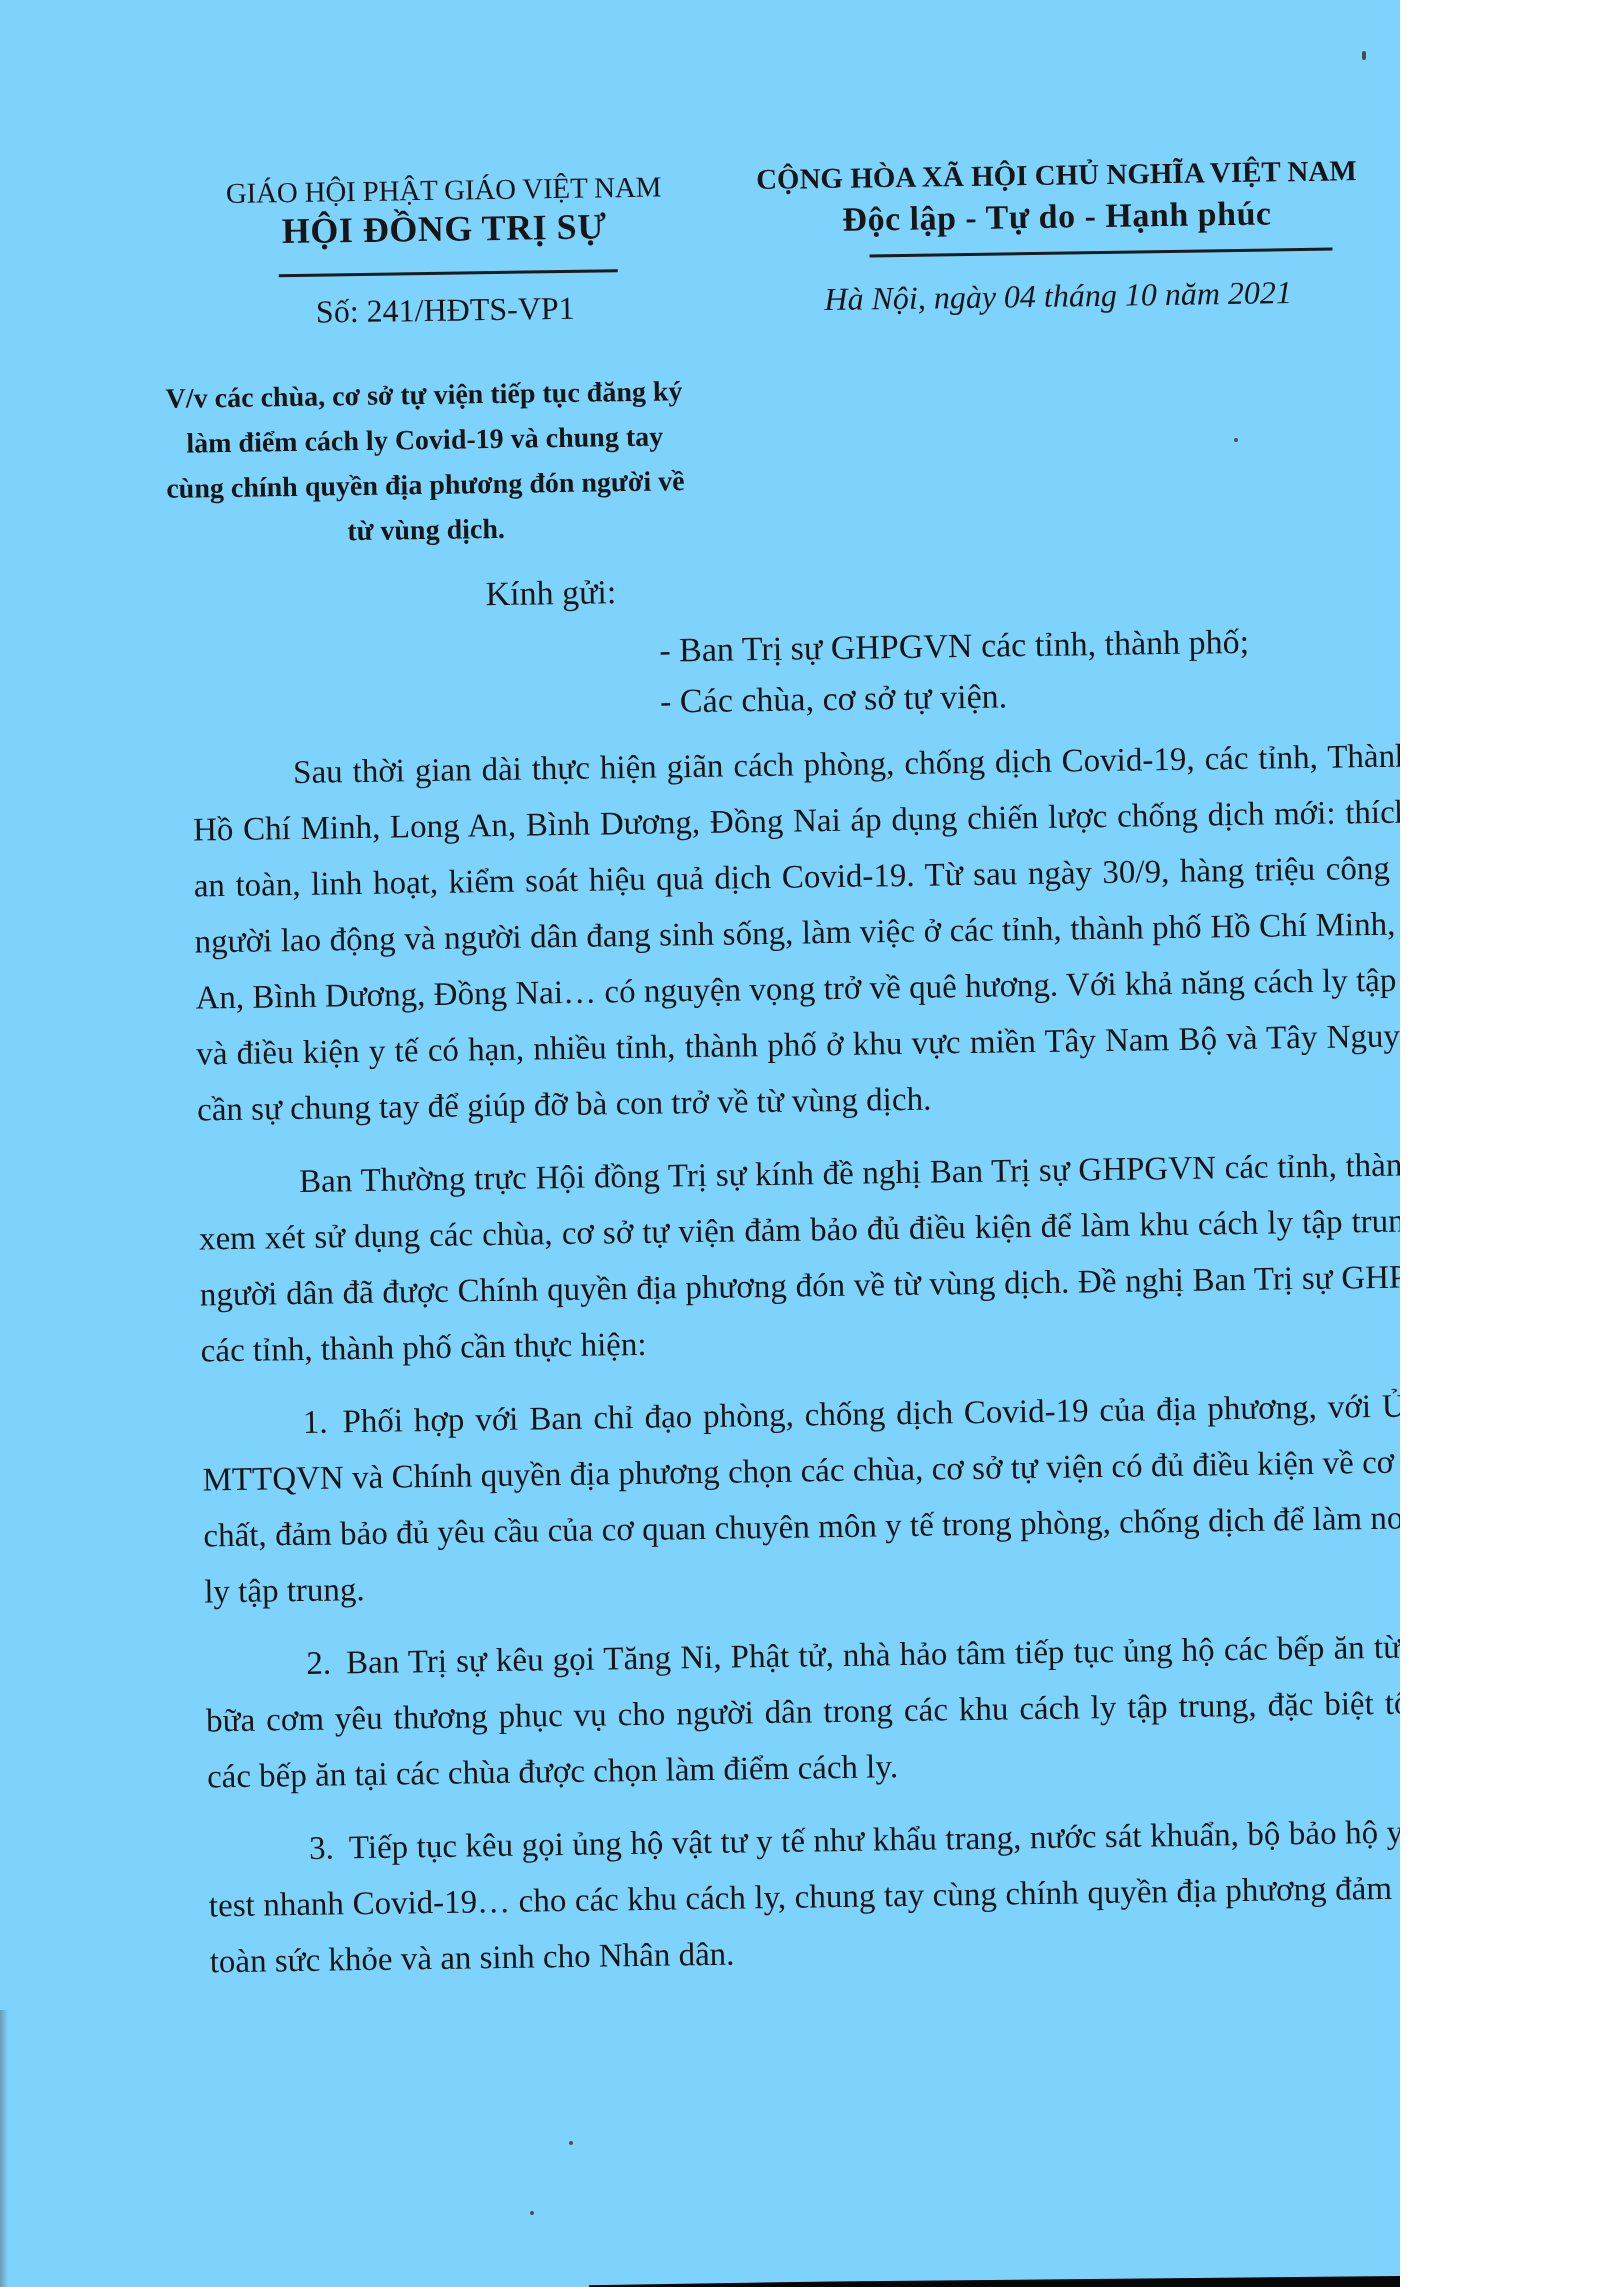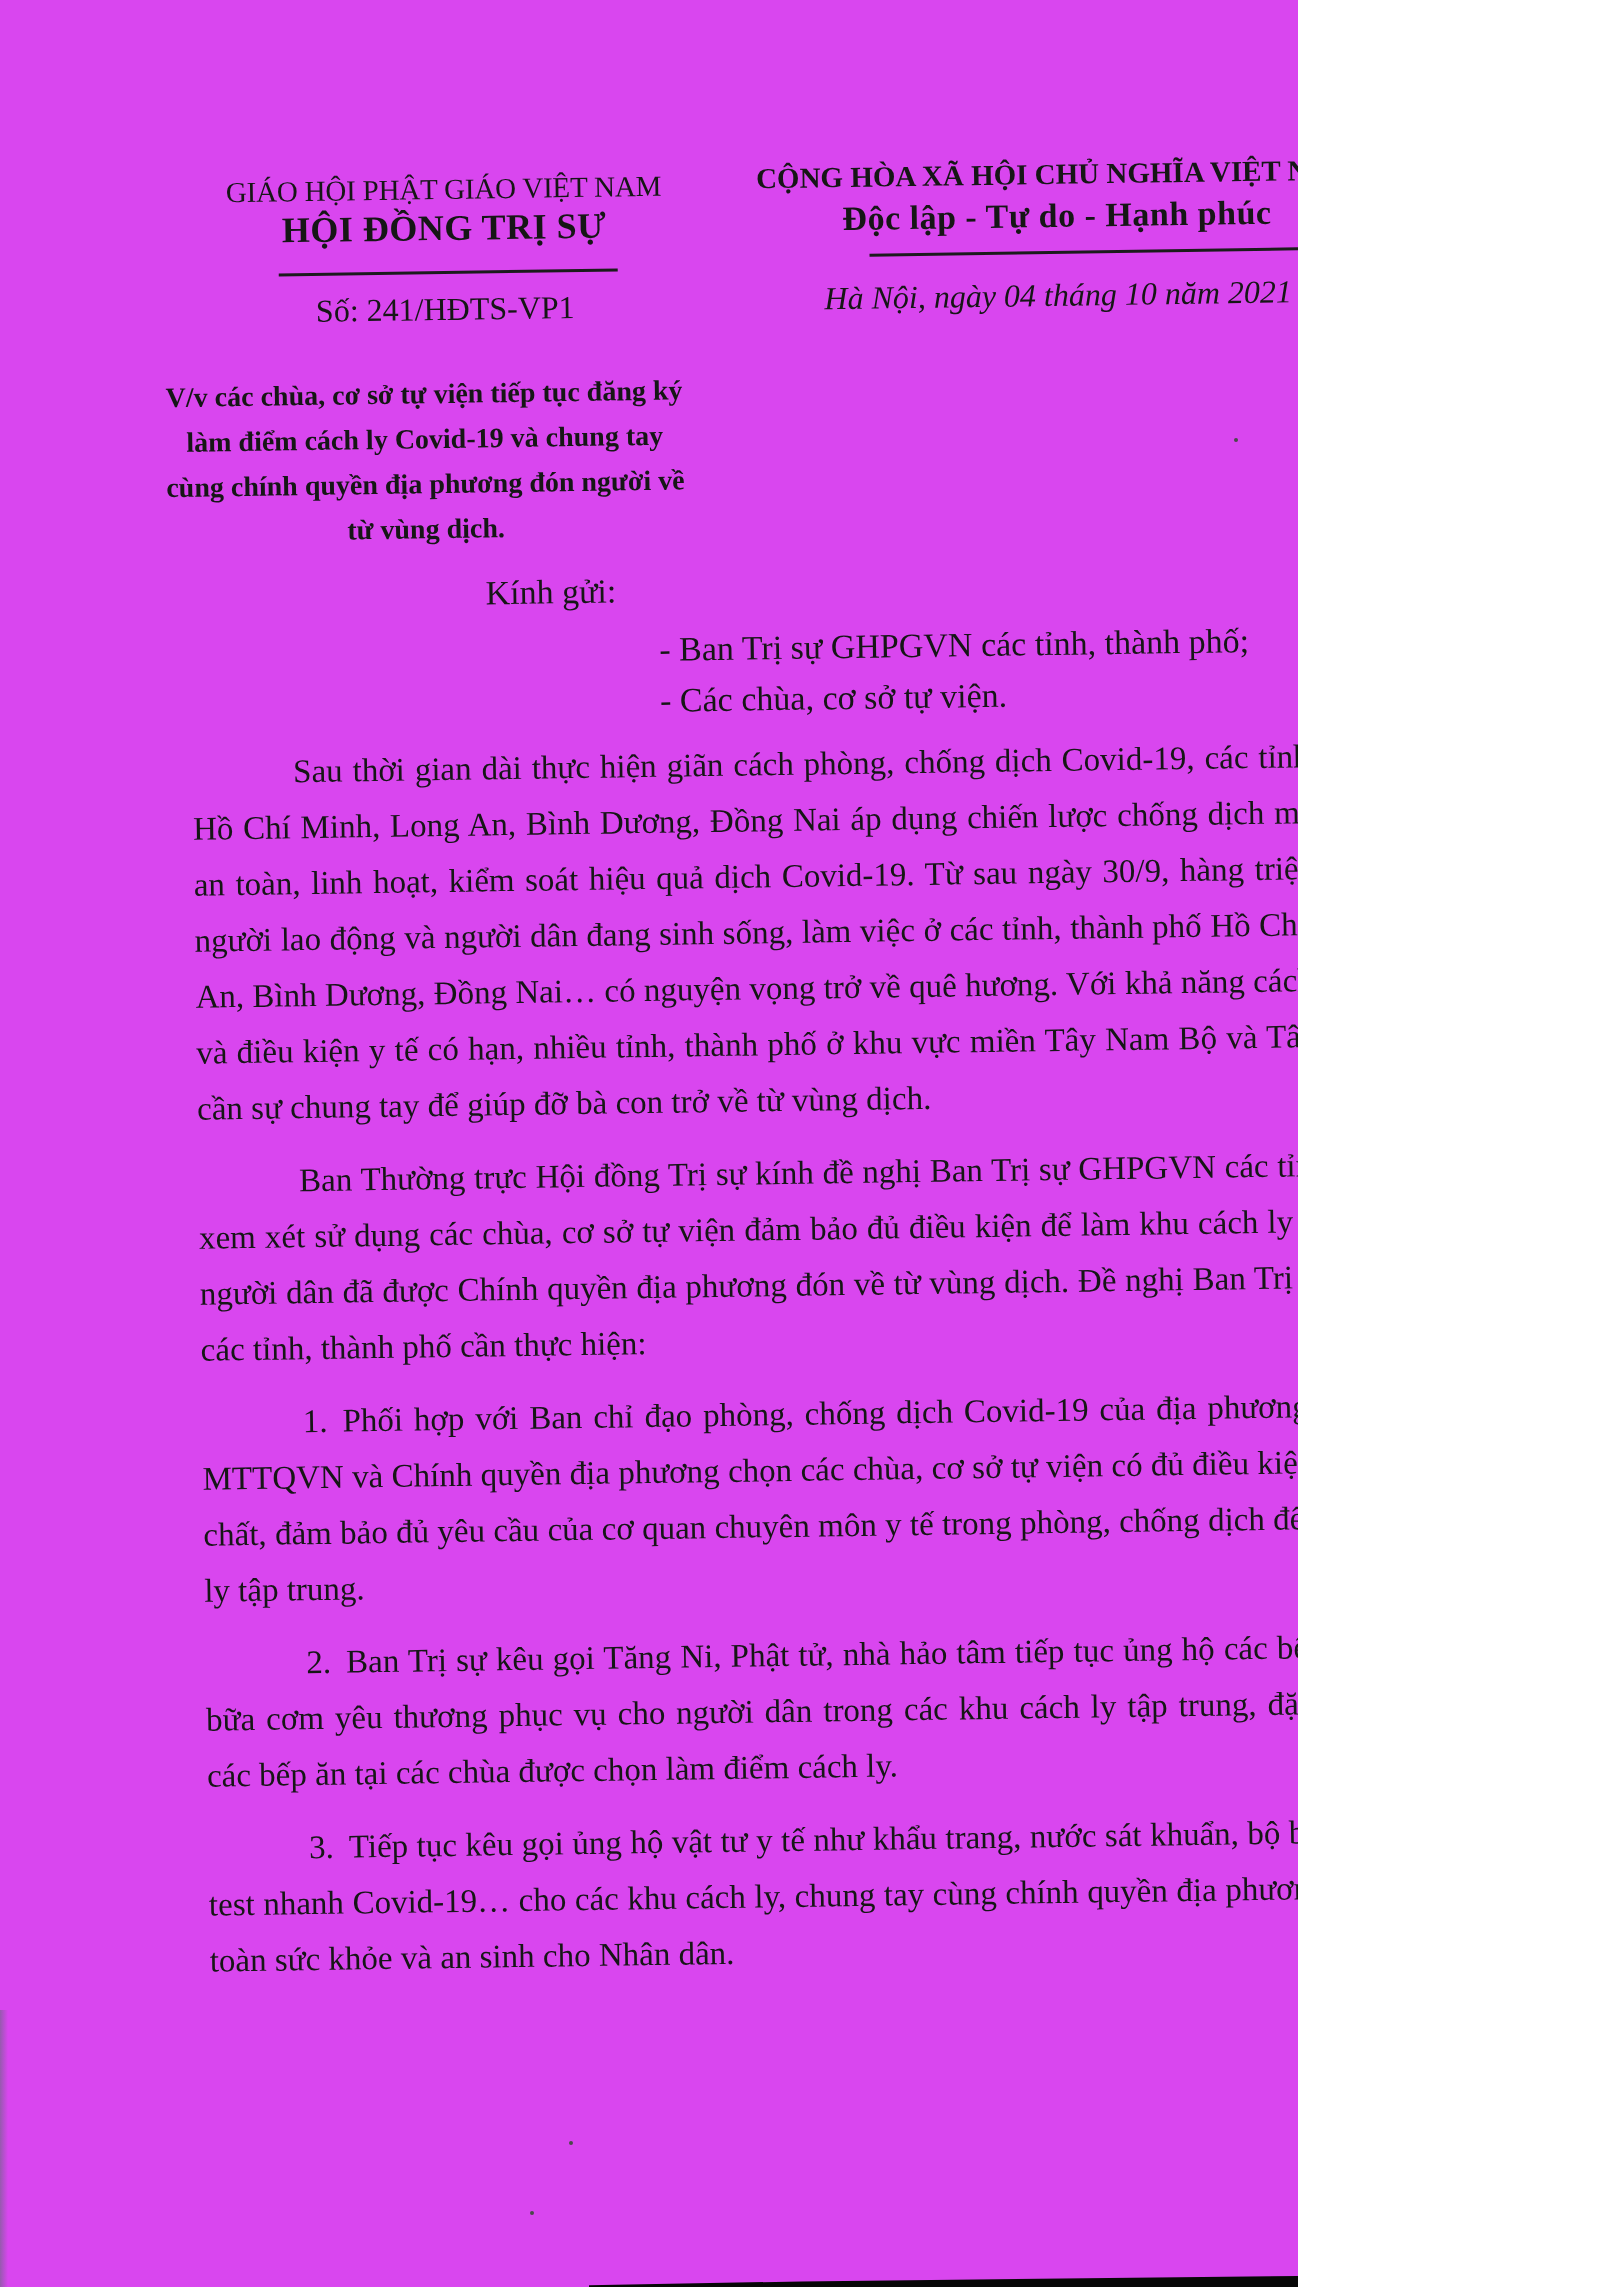--- a/index.html
+++ b/index.html
@@ -1,20 +1,20 @@
 <!DOCTYPE html>
 <html><head>
 <meta charset="utf-8">
 <style>
   html, body { margin: 0; padding: 0; background: #ffffff; }
   .page {
     position: relative;
-    width: 1298px;
+    width: 1400px;
     height: 2288px;
-    background: #d946ef;
+    background: #7dd3fc;
     overflow: hidden;
     font-family: "Liberation Serif", "DejaVu Serif", serif;
     color: #161616;
   }
   
   .skew {
     position: absolute;
     inset: 0;
     transform: rotate(-0.85deg);
     transform-origin: 50% 45%;

